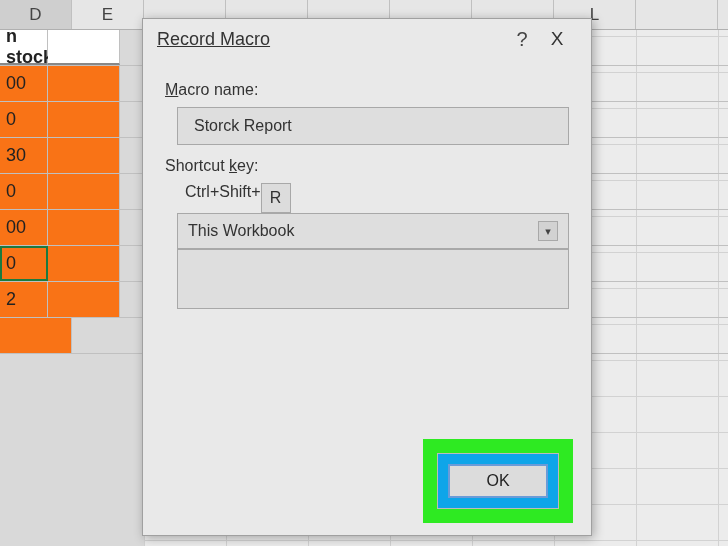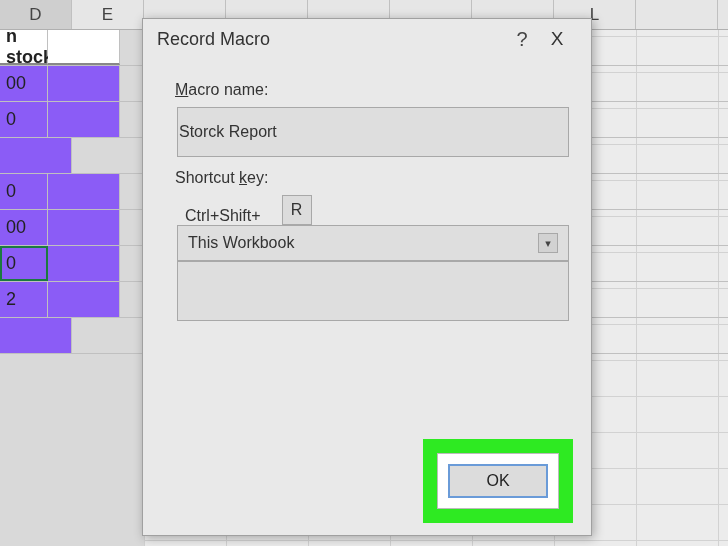--- a/index.html
+++ b/index.html
@@ -48,21 +48,21 @@
       height: 36px;
       border-bottom: 1px solid #c0c0c0;
     }
     .cell {
       border-right: 1px solid #c0c0c0;
       display: flex;
       align-items: center;
       padding: 0 6px;
       font-size: 18px;
       color: #222;
-      background: #8b5cf6;
+      background: #f97316;
     }
     .cell.header-cell {
       font-weight: 600;
       background: #fff;
       border-bottom: 2px solid #888;
     }
     .cell.col-d { width: 48px; justify-content: flex-start; }
     .cell.col-e { width: 72px; }
     .cell.selected-active {
       outline: 2px solid #1b7a3f;
@@ -94,21 +94,21 @@
       z-index: 100;
     }
     .title-bar {
       display: flex;
       align-items: center;
       height: 40px;
       padding: 0 14px;
       font-size: 18px;
       color: #333;
     }
-    .title-bar .title-text { flex: 1; }
+    .title-bar .title-text { flex: 1; text-decoration: underline; }
     .title-bar .title-help {
       width: 30px;
       text-align: center;
       font-size: 20px;
       color: #444;
     }
     .title-bar .title-close {
       width: 40px;
       text-align: center;
       font-size: 19px;
@@ -116,39 +116,38 @@
       font-family: Arial, sans-serif;
     }
     .dlg-body {
       padding: 10px 22px;
       font-size: 16px;
       color: #333;
     }
     .dlg-body .label {
       margin-top: 12px;
       margin-bottom: 8px;
-      margin-left: 10px;
     }
     .dlg-body .underline { text-decoration: underline; }
     .name-input, .desc-input {
       width: 100%;
-      height: 50px;
+      height: 38px;
       border: 1px solid #a8a8a8;
       background: #dedede;
-      padding: 0 1px;
+      padding: 0 16px;
       font-size: 16px;
       color: #333;
       margin-left: 12px;
       width: calc(100% - 12px);
     }
     .shortcut-row {
       display: flex;
-      align-items: flex-end;
+      align-items: flex-start;
       margin-left: 20px;
-      gap: 21px;
+      gap: 0;
     }
     .shortcut-box {
       width: 30px;
       height: 30px;
       border: 1px solid #a8a8a8;
       background: #dcdcdc;
       text-align: center;
       font-size: 16px;
       color: #333;
     }
@@ -208,21 +207,21 @@
     }
     .ok-highlight {
       padding: 14px;
       background: #2eea22;
       display: flex;
       align-items: center;
       justify-content: center;
     }
     .ok-highlight .inner {
       padding: 10px;
-      background: #ffffff;
+      background: #0ea5e9;
       border: 1px solid #bbb;
     }
     .th-grid {
       position: absolute;
       top: 0;
       left: 0;
       right: 0;
       display: flex;
     }
     .th-grid .col-header:first-child { width: 72px; }
@@ -256,20 +255,21 @@
 
     <div class="data-row">
       <div class="cell col-d">00</div>
       <div class="cell col-e"></div>
     </div>
     <div class="data-row">
       <div class="cell col-d">0</div>
       <div class="cell col-e"></div>
     </div>
     <div class="data-row">
+      <div class="cell col-d">30</div>
       <div class="cell col-e"></div>
     </div>
     <div class="data-row">
       <div class="cell col-d">0</div>
       <div class="cell col-e"></div>
     </div>
     <div class="data-row">
       <div class="cell col-d">00</div>
       <div class="cell col-e"></div>
     </div>

